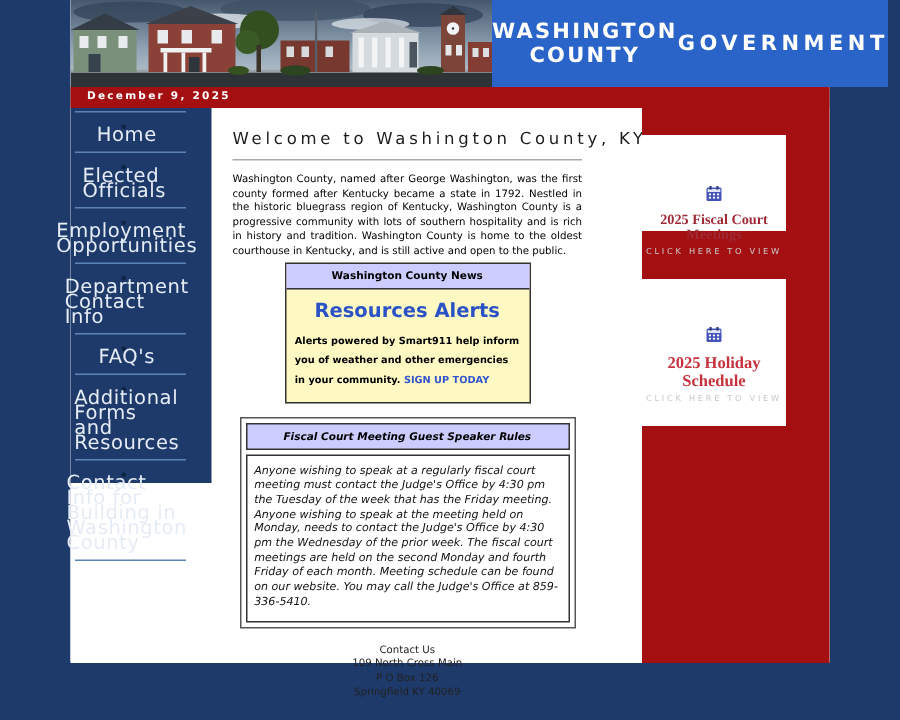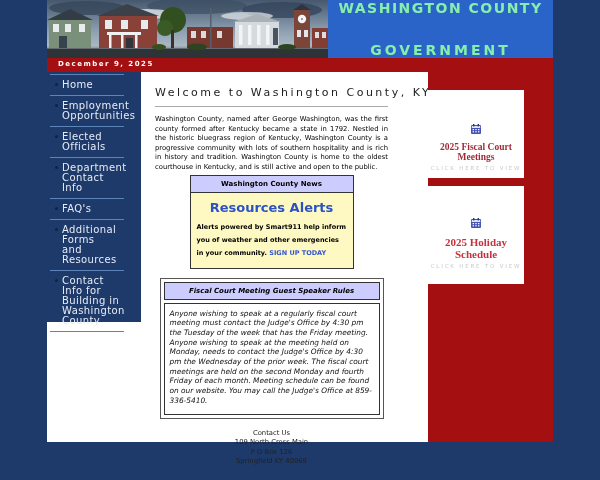--- a/index.html
+++ b/index.html
@@ -9,38 +9,38 @@
     --card2-red:#c5313c; --click-gray:#c9c9c9;
   }
   *{box-sizing:border-box;margin:0;padding:0;}
   html,body{width:600px;height:480px;overflow:hidden;}
   body{background:var(--navy);font-family:"DejaVu Sans","Liberation Sans",sans-serif;position:relative;}
   .page{position:absolute;left:47px;top:0;width:506px;height:441px;background:#fff;}
 
   
   .header{display:flex;height:58px;}
   .photo{width:281px;height:58px;flex:0 0 281px;overflow:hidden;}
-  .blue-title{flex:1;background:var(--header-blue);color:#86efac;display:flex;flex-direction:column;
+  .blue-title{flex:1;background:var(--header-blue);color:#ffffff;display:flex;flex-direction:row;
     align-items:center;justify-content:space-between;text-align:center;}
   .blue-title .l1{font-size:14px;font-weight:bold;letter-spacing:1.5px;line-height:16px;}
   .blue-title .l2{font-size:14px;font-weight:bold;letter-spacing:3px;line-height:16px;}
 
   
   .datebar{height:14px;background:var(--red);color:#fff;font-size:7px;font-weight:bold;
     letter-spacing:1.5px;line-height:13px;padding-left:11px;}
 
   
   .content{position:relative;height:370px;background:#fff;}
 
   
   .sidebar{position:absolute;left:0;top:0;width:94px;height:250px;background:var(--navy);
     padding-top:2px;}
-  .nav-item{display:flex;align-items:flex-start;color:#e6ecf5;font-size:10px;line-height:10px;
+  .nav-item{display:flex;align-items:center;color:#e6ecf5;font-size:13px;line-height:10px;
     letter-spacing:0.4px;padding:5px 10px 5px 5px;margin:0 17px 0 3px;
-    border-bottom:1px solid var(--sep-blue);cursor:pointer;}
+    border-bottom:1px solid var(--sep-blue);cursor:pointer;flex-direction:column;}
   .nav-item:first-child{border-top:1px solid var(--sep-blue);}
   .bullet{width:3px;height:3px;border-radius:50%;background:var(--bullet-navy);
     flex:0 0 3px;margin:3px 4px 0 0;}
 
   
   .main{margin-left:94px;margin-right:125px;padding:14px 40px 0 14px;}
   .welcome{font-size:11px;letter-spacing:2.5px;color:#1c1c1c;white-space:nowrap;}
   .welcome-hr{border:none;border-top:1px solid #aaa;margin:7px 0 8px 0;}
   .intro{font-size:6.8px;line-height:9.6px;color:#000;text-align:justify;}
 
@@ -55,21 +55,21 @@
   .box2{width:224px;margin:9px auto 0 auto;border:1px solid #555;padding:3px;background:#fff;font-style:italic;}
   .box2 .box-head{border:1px solid #333;}
   .box2-body{border:1px solid #333;margin-top:3px;padding:5px 5px 8px 5px;
     font-size:7.4px;line-height:9.7px;color:#111;}
 
   .contact{margin-top:10px;text-align:center;font-size:6.8px;line-height:9.5px;color:#222;}
 
   
   .redcol{position:absolute;right:0;top:0;width:125px;height:370px;background:var(--red);}
   .card{position:absolute;left:0;width:96px;background:#fff;text-align:center;cursor:pointer;}
-  .card.c1{top:18px;height:88px;}
+  .card.c1{top:18px;height:64px;}
   .card.c2{top:114px;height:98px;}
   .card .cal{margin-top:30px;}
   .card.c2 .cal{margin-top:28px;}
   .card-title{font-family:"Liberation Serif","DejaVu Serif",serif;font-weight:bold;margin-top:3px;}
   .c1 .card-title{font-size:9.5px;color:var(--card1-red);}
   .c2 .card-title{font-size:11px;color:var(--card2-red);}
   .card-sub{font-size:5.5px;letter-spacing:1.8px;color:var(--click-gray);margin-top:3px;}
 </style>
 </head>
 <body>
@@ -160,25 +160,25 @@
 
   <div class="content">
 
     <div class="sidebar">
       <div class="nav-item">
         <span class="bullet"></span>
         <span>Home</span>
       </div>
       <div class="nav-item">
         <span class="bullet"></span>
+        <span>Elected Officials</span>
+      </div>
+      <div class="nav-item">
+        <span class="bullet"></span>
         <span>Employment Opportunities</span>
-      </div>
-      <div class="nav-item">
-        <span class="bullet"></span>
-        <span>Elected Officials</span>
       </div>
       <div class="nav-item">
         <span class="bullet"></span>
         <span>Department Contact Info</span>
       </div>
       <div class="nav-item">
         <span class="bullet"></span>
         <span>FAQ's</span>
       </div>
       <div class="nav-item">

